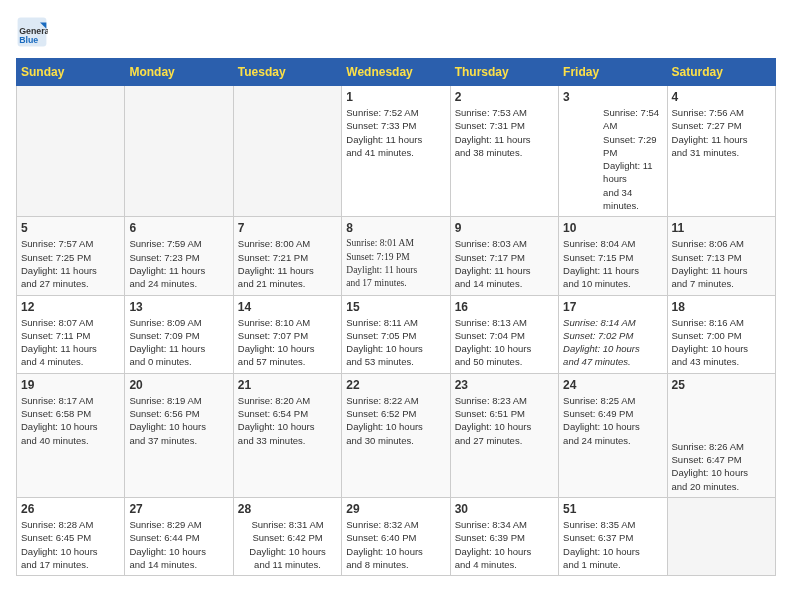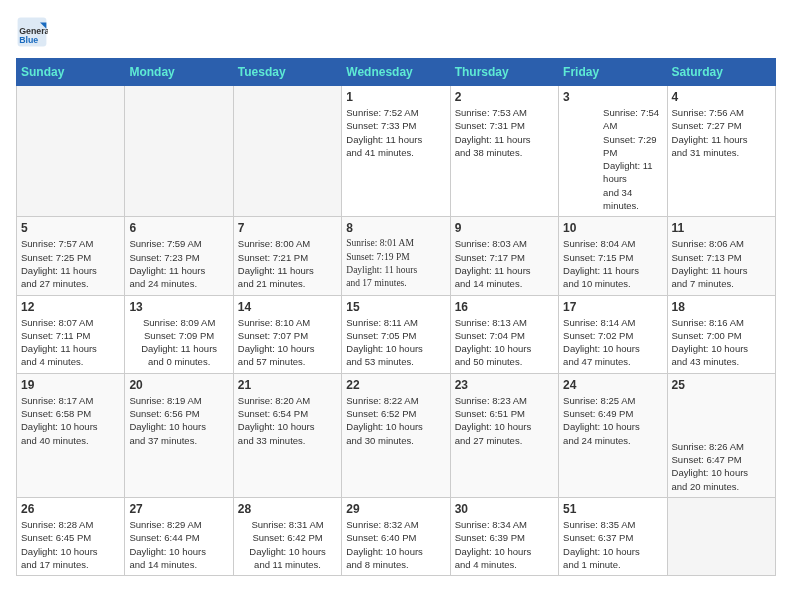--- a/index.html
+++ b/index.html
@@ -42,21 +42,21 @@
       color: #555;
       margin-top: 2px;
     }
     .calendar {
       width: 100%;
       border-collapse: collapse;
       border: 1px solid #ccc;
     }
     .calendar th {
       background-color: #2b5fad;
-      color: #5eead4;
+      color: #fde047;
       font-size: 12px;
       font-weight: bold;
       padding: 6px 4px;
       text-align: left;
       border: 1px solid #2b5fad;
     }
     .calendar td {
       vertical-align: top;
       border: 1px solid #ccc;
       padding: 4px;
@@ -209,21 +209,21 @@
       <tr>
         <td>
           <div class="day-number">12</div>
           <div class="day-info" style="white-space: pre-line;">Sunrise: 8:07 AM
 Sunset: 7:11 PM
 Daylight: 11 hours
 and 4 minutes.</div>
         </td>
         <td>
           <div class="day-number">13</div>
-          <div class="day-info" style="white-space: pre-line; text-align: center;">Sunrise: 8:09 AM
+          <div class="day-info" style="white-space: pre-line;">Sunrise: 8:09 AM
 Sunset: 7:09 PM
 Daylight: 11 hours
 and 0 minutes.</div>
         </td>
         <td>
           <div class="day-number">14</div>
           <div class="day-info" style="white-space: pre-line;">Sunrise: 8:10 AM
 Sunset: 7:07 PM
 Daylight: 10 hours
 and 57 minutes.</div>
@@ -237,21 +237,21 @@
         </td>
         <td>
           <div class="day-number">16</div>
           <div class="day-info" style="white-space: pre-line;">Sunrise: 8:13 AM
 Sunset: 7:04 PM
 Daylight: 10 hours
 and 50 minutes.</div>
         </td>
         <td>
           <div class="day-number">17</div>
-          <div class="day-info" style="white-space: pre-line;">Sunrise: 8:14 AM
+          <div class="day-info" style="white-space: pre-line; font-style: italic;">Sunrise: 8:14 AM
 Sunset: 7:02 PM
 Daylight: 10 hours
 and 47 minutes.</div>
         </td>
         <td>
           <div class="day-number">18</div>
           <div class="day-info" style="white-space: pre-line;">Sunrise: 8:16 AM
 Sunset: 7:00 PM
 Daylight: 10 hours
 and 43 minutes.</div>

